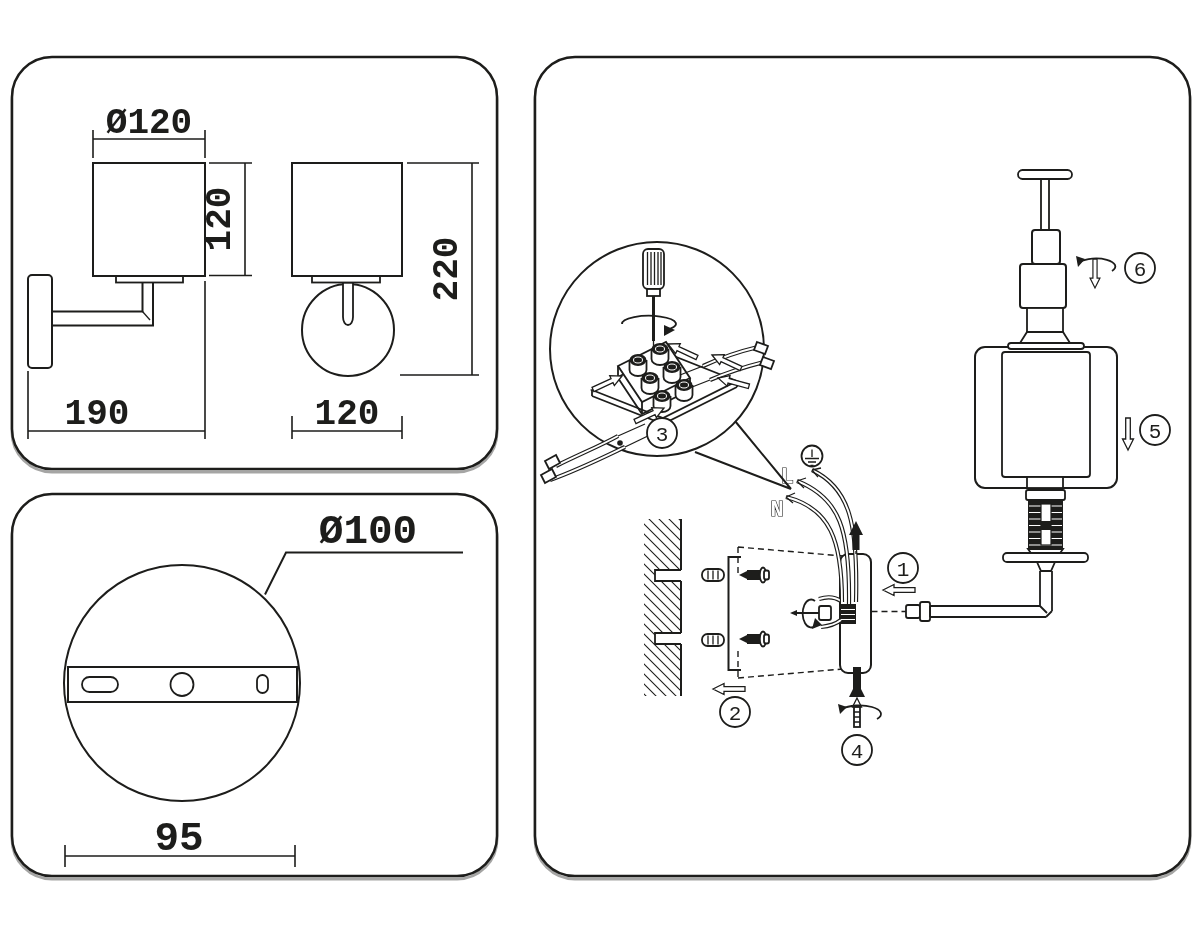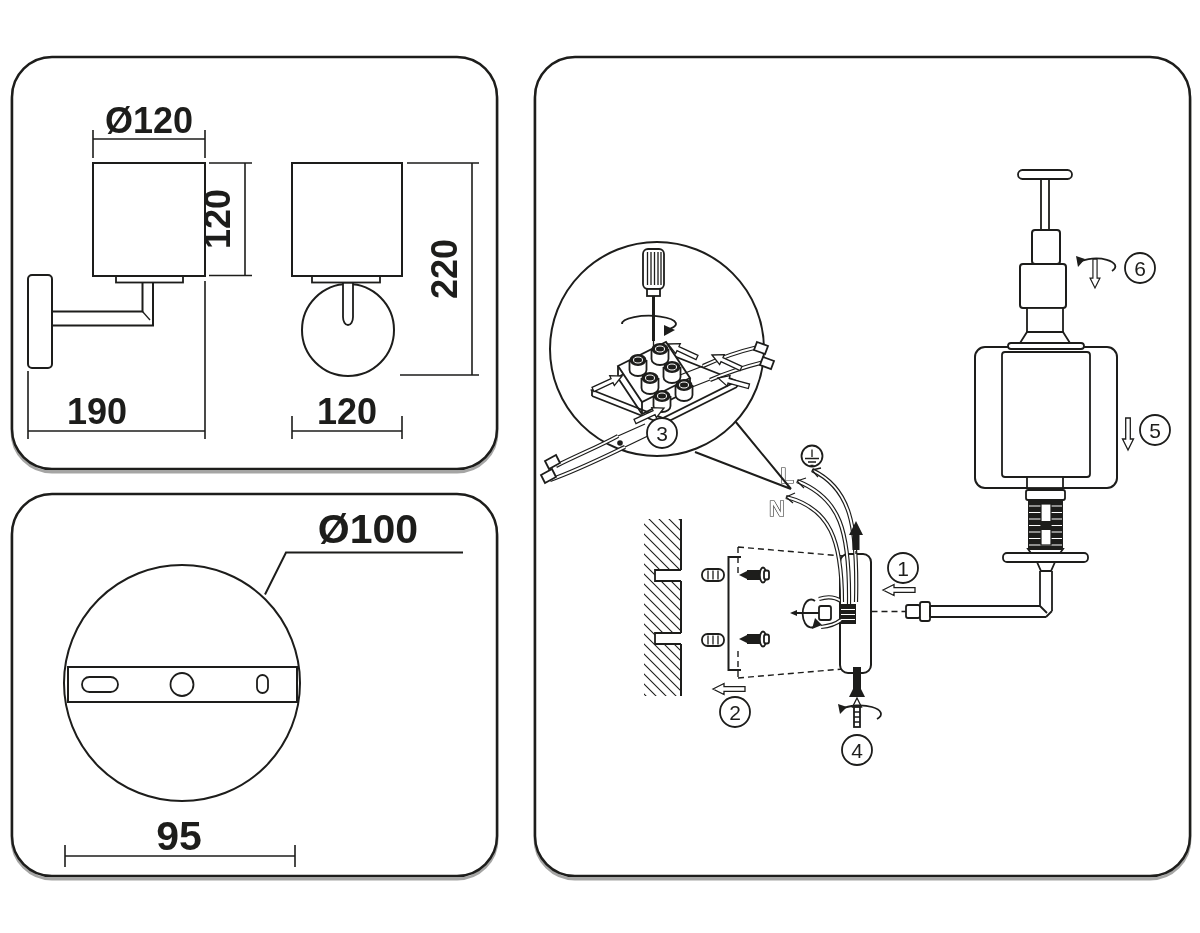--- a/index.html
+++ b/index.html
@@ -1,17 +1,17 @@
 <!DOCTYPE html>
 <html><head>
 <meta charset="utf-8">
 <style>
   html,body{margin:0;padding:0;background:#fff;}
   #stage{position:relative;width:1200px;height:933px;background:#fff;overflow:hidden;
-         font-family:Liberation Sans, sans-serif;}
+         font-family:Liberation Mono, monospace;}
   svg{position:absolute;left:0;top:0;}
   .ln{stroke:#1d1d1b;stroke-width:1.8;fill:none;}
   .ln2{stroke:#1d1d1b;stroke-width:2;fill:none;}
   .lnw{stroke:#1d1d1b;stroke-width:1.8;fill:#fff;}
   .lnw2{stroke:#1d1d1b;stroke-width:2;fill:#fff;}
   .thin{stroke:#1d1d1b;stroke-width:1.3;fill:none;}
   .dim{stroke:#1d1d1b;stroke-width:1.6;fill:none;}
   .dash{stroke:#1d1d1b;stroke-width:1.4;fill:none;stroke-dasharray:6 4;}
   .blk{fill:#1d1d1b;stroke:none;}
   .oarr{fill:#fff;stroke:#1d1d1b;stroke-width:1.3;}

